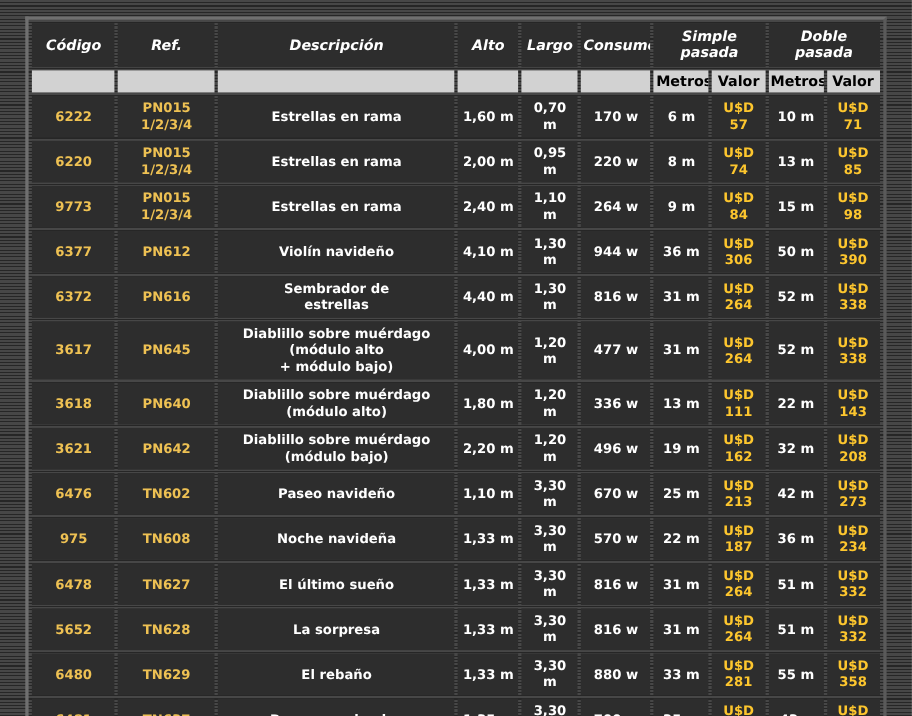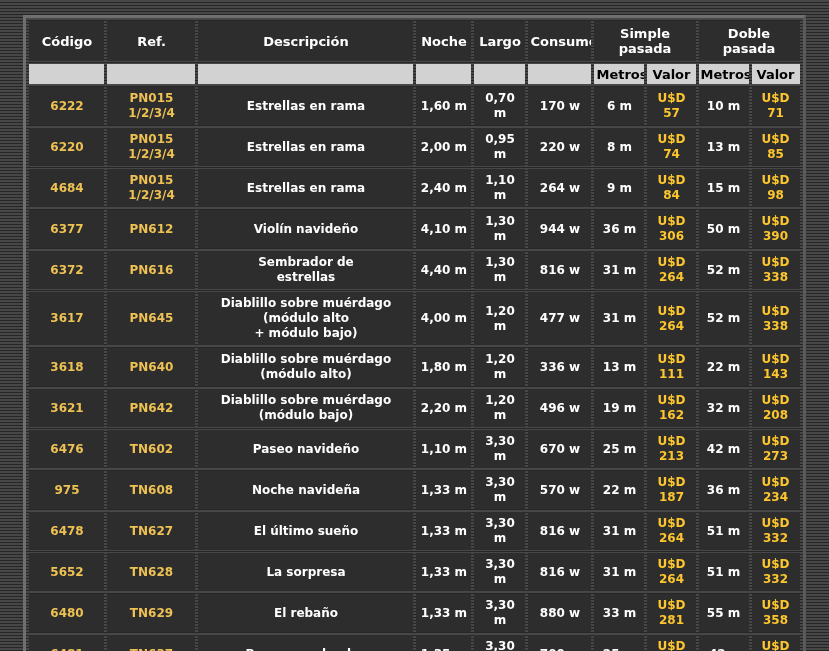--- a/index.html
+++ b/index.html
@@ -41,20 +41,21 @@
     background: var(--cell-bg, #2d2d2d);
     text-align: center;
     vertical-align: middle;
     font-weight: bold;
     overflow: hidden;
   }
   tr.hdr th {
     color: var(--hdr-text, #ffffff);
     font-size: 13px;
     padding: 5px 2px;
+    font-style: italic;
   }
   tr.subhdr td {
     background: var(--filter-bg, #d2d2d2);
     height: 16px;
     padding: 2px;
     color: #000000;
     font-size: 13px;
   }
   td.data {
     font-size: 12px;
@@ -80,21 +81,21 @@
     <col class="c-metros">
       <col class="c-valor">
       <col class="c-metros">
       <col class="c-valor">
   </colgroup>
   <thead>
     <tr class="hdr">
       <th>Código</th>
       <th>Ref.</th>
       <th>Descripción</th>
-      <th>Noche</th>
+      <th>Alto</th>
       <th>Largo</th>
       <th>Consumo</th>
       <th colspan="2">Simple pasada</th>
       <th colspan="2">Doble pasada</th>
     </tr>
     <tr class="subhdr">
       <td></td>
       <td></td>
       <td></td>
       <td></td>
@@ -127,21 +128,21 @@
         <td class="data white">Estrellas en rama</td>
         <td class="data white">2,00 m</td>
         <td class="data white">0,95 m</td>
         <td class="data white">220 w</td>
         <td class="data white">8 m</td>
         <td class="data price">U$D 74</td>
         <td class="data white">13 m</td>
         <td class="data price">U$D 85</td>
       </tr>
       <tr>
-        <td class="data gold">4684</td>
+        <td class="data gold">9773</td>
         <td class="data gold">PN015
 1/2/3/4</td>
         <td class="data white">Estrellas en rama</td>
         <td class="data white">2,40 m</td>
         <td class="data white">1,10 m</td>
         <td class="data white">264 w</td>
         <td class="data white">9 m</td>
         <td class="data price">U$D 84</td>
         <td class="data white">15 m</td>
         <td class="data price">U$D 98</td>

